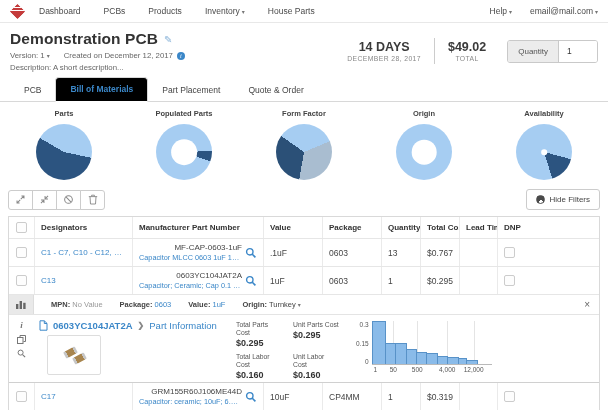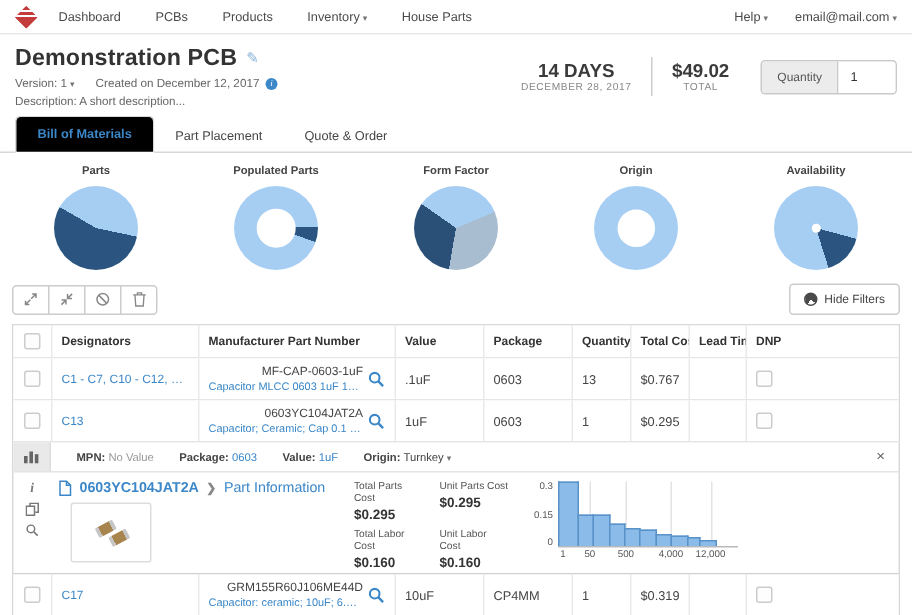--- a/index.html
+++ b/index.html
@@ -175,20 +175,21 @@
       <div class="stat-sub">TOTAL</div>
     </div>
     <div class="qty">
       <span class="qty-label">Quantity</span>
       <input class="qty-input" value="1" style="">
     </div>
   </div>
 </header>
 
 <div class="tabbar">
+  <div class="tab">PCB</div>
   <div class="tab active">Bill of Materials</div>
   <div class="tab">Part Placement</div>
   <div class="tab">Quote &amp; Order</div>
 </div>
 
 <div class="charts">
   <div class="chart-col">
     <div class="chart-label">Parts</div>
     <div class="donut" style="background: conic-gradient(from -60deg, rgb(166, 205, 242) 0%, rgb(166, 205, 242) 45%, rgb(44, 84, 128) 45%, rgb(44, 84, 128) 100%);"></div>
   </div>

